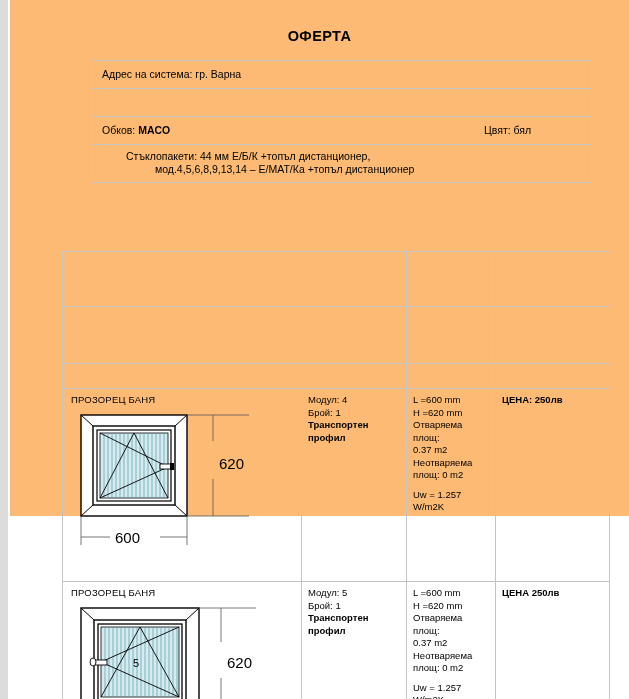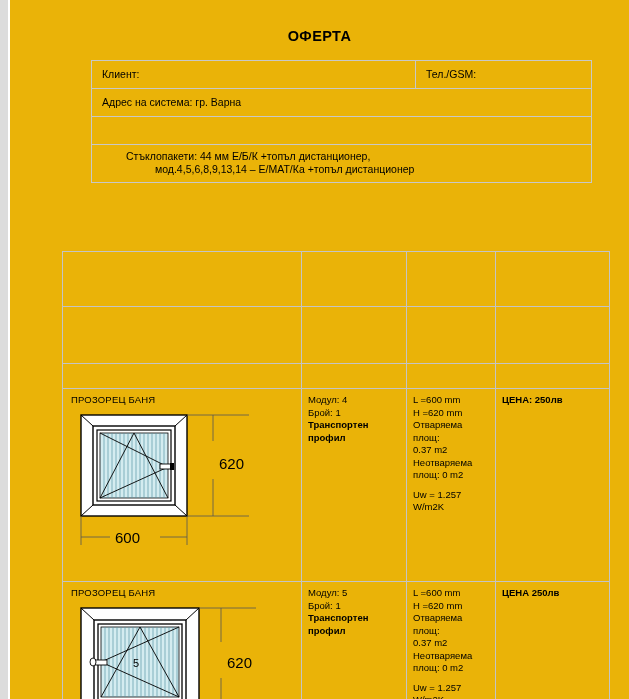--- a/index.html
+++ b/index.html
@@ -24,22 +24,22 @@
   .page-edge-left2 {
     position: absolute;
     left: 8px; top: 0;
     width: 2px; height: 699px;
     background: #ffffff;
   }
   .doc {
     position: absolute;
     left: 10px; top: 0;
     width: 619px;
-    height: 699px;
-    background: #eab308;
+    height: 516px;
+    background: #fdba74;
   }
 
   
   .title {
     position: absolute;
     left: 0; top: 28px;
     width: 619px;
     text-align: center;
     font-size: 14.5px;
     font-weight: bold;
@@ -129,28 +129,31 @@
   <div class="title">ОФЕРТА</div>
 
   <table class="hdr-table">
     <colgroup>
         <col style="width:324px">
         <col style="width:58px">
         <col style="width:118px">
       </colgroup>
     <tbody>
       <tr>
-        <td class="tall">Клиент:</td>
-        <td class="tall" colspan="2">Тел./GSM:</td>
-      </tr>
-      <tr>
         <td class="tall" colspan="3">Адрес на система: гр. Варна</td>
       </tr>
       <tr>
         <td class="tall" colspan="3"></td>
+      </tr>
+      <tr>
+        <td class="tall" colspan="2">
+          <span>Обков:</span>
+          <b>MACO</b>
+        </td>
+        <td class="tall">Цвят: бял</td>
       </tr>
       <tr>
         <td class="multi" colspan="3">
           <span class="ind">Стъклопакети:</span>
           <span class="nowrap">44 мм Е/Б/К +топъл дистанционер,</span><br>
           <span class="ind2 nowrap">мод.4,5,6,8,9,13,14 – Е/МАТ/Ка +топъл дистанционер</span>
         </td>
       </tr>
     </tbody>
   </table>

